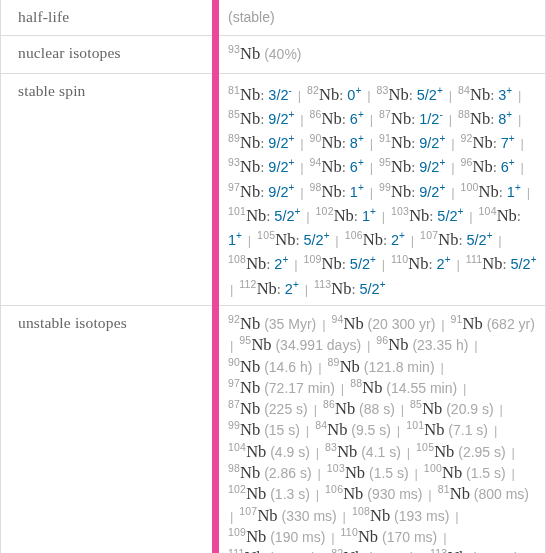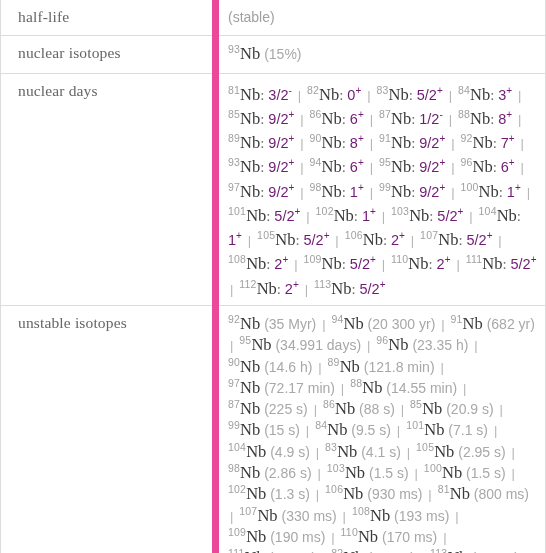--- a/index.html
+++ b/index.html
@@ -64,21 +64,21 @@
   .mass {         
     font-family: "Liberation Sans", sans-serif;
     color: #a0a0a0;
     font-size: 10.5px;
     vertical-align: super;
     line-height: 0;
     letter-spacing: 0.2px;
   }
   .spin {         
     font-family: "Liberation Sans", sans-serif;
-    color: #701a75;
+    color: #0369a1;
     font-size: 14.5px;
     font-weight: 400;
   }
   .spin sup {
     font-size: 10px;
   }
   .colon {
     color: #707070;
     font-family: "Liberation Serif", serif;
     font-size: 15px;
@@ -116,26 +116,26 @@
     <tr>
       <td class="label-cell">half-life</td>
       <td class="value-cell">
         <span class="muted">(stable)</span>
       </td>
     </tr>
 
     <tr>
       <td class="label-cell">nuclear isotopes</td>
       <td class="value-cell">
-        <span id="stable-isotopes-list"><span class="nowrapgrp"><span class="mass">93</span><span class="el">Nb</span> <span class="dur">(15%)</span></span></span>
+        <span id="stable-isotopes-list"><span class="nowrapgrp"><span class="mass">93</span><span class="el">Nb</span> <span class="dur">(40%)</span></span></span>
       </td>
     </tr>
 
     <tr>
-      <td class="label-cell">nuclear days</td>
+      <td class="label-cell">stable spin</td>
       <td class="value-cell spin-cell">
         <span id="nuclear-spin-list"><span class="nowrapgrp"><span class="mass">81</span><span class="el">Nb</span><span class="colon">:</span></span> <span class="spin">3/2<sup>-</sup></span> <span class="sep">|</span> <span class="nowrapgrp"><span class="mass">82</span><span class="el">Nb</span><span class="colon">:</span></span> <span class="spin">0<sup>+</sup></span> <span class="sep">|</span> <span class="nowrapgrp"><span class="mass">83</span><span class="el">Nb</span><span class="colon">:</span></span> <span class="spin">5/2<sup>+</sup></span> <span class="sep">|</span> <span class="nowrapgrp"><span class="mass">84</span><span class="el">Nb</span><span class="colon">:</span></span> <span class="spin">3<sup>+</sup></span> <span class="sep">|</span> <span class="nowrapgrp"><span class="mass">85</span><span class="el">Nb</span><span class="colon">:</span></span> <span class="spin">9/2<sup>+</sup></span> <span class="sep">|</span> <span class="nowrapgrp"><span class="mass">86</span><span class="el">Nb</span><span class="colon">:</span></span> <span class="spin">6<sup>+</sup></span> <span class="sep">|</span> <span class="nowrapgrp"><span class="mass">87</span><span class="el">Nb</span><span class="colon">:</span></span> <span class="spin">1/2<sup>-</sup></span> <span class="sep">|</span> <span class="nowrapgrp"><span class="mass">88</span><span class="el">Nb</span><span class="colon">:</span></span> <span class="spin">8<sup>+</sup></span> <span class="sep">|</span> <span class="nowrapgrp"><span class="mass">89</span><span class="el">Nb</span><span class="colon">:</span></span> <span class="spin">9/2<sup>+</sup></span> <span class="sep">|</span> <span class="nowrapgrp"><span class="mass">90</span><span class="el">Nb</span><span class="colon">:</span></span> <span class="spin">8<sup>+</sup></span> <span class="sep">|</span> <span class="nowrapgrp"><span class="mass">91</span><span class="el">Nb</span><span class="colon">:</span></span> <span class="spin">9/2<sup>+</sup></span> <span class="sep">|</span> <span class="nowrapgrp"><span class="mass">92</span><span class="el">Nb</span><span class="colon">:</span></span> <span class="spin">7<sup>+</sup></span> <span class="sep">|</span> <span class="nowrapgrp"><span class="mass">93</span><span class="el">Nb</span><span class="colon">:</span></span> <span class="spin">9/2<sup>+</sup></span> <span class="sep">|</span> <span class="nowrapgrp"><span class="mass">94</span><span class="el">Nb</span><span class="colon">:</span></span> <span class="spin">6<sup>+</sup></span> <span class="sep">|</span> <span class="nowrapgrp"><span class="mass">95</span><span class="el">Nb</span><span class="colon">:</span></span> <span class="spin">9/2<sup>+</sup></span> <span class="sep">|</span> <span class="nowrapgrp"><span class="mass">96</span><span class="el">Nb</span><span class="colon">:</span></span> <span class="spin">6<sup>+</sup></span> <span class="sep">|</span> <span class="nowrapgrp"><span class="mass">97</span><span class="el">Nb</span><span class="colon">:</span></span> <span class="spin">9/2<sup>+</sup></span> <span class="sep">|</span> <span class="nowrapgrp"><span class="mass">98</span><span class="el">Nb</span><span class="colon">:</span></span> <span class="spin">1<sup>+</sup></span> <span class="sep">|</span> <span class="nowrapgrp"><span class="mass">99</span><span class="el">Nb</span><span class="colon">:</span></span> <span class="spin">9/2<sup>+</sup></span> <span class="sep">|</span> <span class="nowrapgrp"><span class="mass">100</span><span class="el">Nb</span><span class="colon">:</span></span> <span class="spin">1<sup>+</sup></span> <span class="sep">|</span> <span class="nowrapgrp"><span class="mass">101</span><span class="el">Nb</span><span class="colon">:</span></span> <span class="spin">5/2<sup>+</sup></span> <span class="sep">|</span> <span class="nowrapgrp"><span class="mass">102</span><span class="el">Nb</span><span class="colon">:</span></span> <span class="spin">1<sup>+</sup></span> <span class="sep">|</span> <span class="nowrapgrp"><span class="mass">103</span><span class="el">Nb</span><span class="colon">:</span></span> <span class="spin">5/2<sup>+</sup></span> <span class="sep">|</span> <span class="nowrapgrp"><span class="mass">104</span><span class="el">Nb</span><span class="colon">:</span></span> <span class="spin">1<sup>+</sup></span> <span class="sep">|</span> <span class="nowrapgrp"><span class="mass">105</span><span class="el">Nb</span><span class="colon">:</span></span> <span class="spin">5/2<sup>+</sup></span> <span class="sep">|</span> <span class="nowrapgrp"><span class="mass">106</span><span class="el">Nb</span><span class="colon">:</span></span> <span class="spin">2<sup>+</sup></span> <span class="sep">|</span> <span class="nowrapgrp"><span class="mass">107</span><span class="el">Nb</span><span class="colon">:</span></span> <span class="spin">5/2<sup>+</sup></span> <span class="sep">|</span> <span class="nowrapgrp"><span class="mass">108</span><span class="el">Nb</span><span class="colon">:</span></span> <span class="spin">2<sup>+</sup></span> <span class="sep">|</span> <span class="nowrapgrp"><span class="mass">109</span><span class="el">Nb</span><span class="colon">:</span></span> <span class="spin">5/2<sup>+</sup></span> <span class="sep">|</span> <span class="nowrapgrp"><span class="mass">110</span><span class="el">Nb</span><span class="colon">:</span></span> <span class="spin">2<sup>+</sup></span> <span class="sep">|</span> <span class="nowrapgrp"><span class="mass">111</span><span class="el">Nb</span><span class="colon">:</span></span> <span class="spin">5/2<sup>+</sup></span> <span class="sep">|</span> <span class="nowrapgrp"><span class="mass">112</span><span class="el">Nb</span><span class="colon">:</span></span> <span class="spin">2<sup>+</sup></span> <span class="sep">|</span> <span class="nowrapgrp"><span class="mass">113</span><span class="el">Nb</span><span class="colon">:</span></span> <span class="spin">5/2<sup>+</sup></span></span>
       </td>
     </tr>
 
     <tr>
       <td class="label-cell">unstable isotopes</td>
       <td class="value-cell unstable-cell">
         <span id="unstable-isotopes-list"><span class="nowrapgrp"><span class="mass">92</span><span class="el">Nb</span> <span class="dur">(35 Myr)</span></span> <span class="sep">|</span> <span class="nowrapgrp"><span class="mass">94</span><span class="el">Nb</span> <span class="dur">(20 300 yr)</span></span> <span class="sep">|</span> <span class="nowrapgrp"><span class="mass">91</span><span class="el">Nb</span> <span class="dur">(682 yr)</span></span> <span class="sep">|</span> <span class="nowrapgrp"><span class="mass">95</span><span class="el">Nb</span> <span class="dur">(34.991 days)</span></span> <span class="sep">|</span> <span class="nowrapgrp"><span class="mass">96</span><span class="el">Nb</span> <span class="dur">(23.35 h)</span></span> <span class="sep">|</span> <span class="nowrapgrp"><span class="mass">90</span><span class="el">Nb</span> <span class="dur">(14.6 h)</span></span> <span class="sep">|</span> <span class="nowrapgrp"><span class="mass">89</span><span class="el">Nb</span> <span class="dur">(121.8 min)</span></span> <span class="sep">|</span> <span class="nowrapgrp"><span class="mass">97</span><span class="el">Nb</span> <span class="dur">(72.17 min)</span></span> <span class="sep">|</span> <span class="nowrapgrp"><span class="mass">88</span><span class="el">Nb</span> <span class="dur">(14.55 min)</span></span> <span class="sep">|</span> <span class="nowrapgrp"><span class="mass">87</span><span class="el">Nb</span> <span class="dur">(225 s)</span></span> <span class="sep">|</span> <span class="nowrapgrp"><span class="mass">86</span><span class="el">Nb</span> <span class="dur">(88 s)</span></span> <span class="sep">|</span> <span class="nowrapgrp"><span class="mass">85</span><span class="el">Nb</span> <span class="dur">(20.9 s)</span></span> <span class="sep">|</span> <span class="nowrapgrp"><span class="mass">99</span><span class="el">Nb</span> <span class="dur">(15 s)</span></span> <span class="sep">|</span> <span class="nowrapgrp"><span class="mass">84</span><span class="el">Nb</span> <span class="dur">(9.5 s)</span></span> <span class="sep">|</span> <span class="nowrapgrp"><span class="mass">101</span><span class="el">Nb</span> <span class="dur">(7.1 s)</span></span> <span class="sep">|</span> <span class="nowrapgrp"><span class="mass">104</span><span class="el">Nb</span> <span class="dur">(4.9 s)</span></span> <span class="sep">|</span> <span class="nowrapgrp"><span class="mass">83</span><span class="el">Nb</span> <span class="dur">(4.1 s)</span></span> <span class="sep">|</span> <span class="nowrapgrp"><span class="mass">105</span><span class="el">Nb</span> <span class="dur">(2.95 s)</span></span> <span class="sep">|</span> <span class="nowrapgrp"><span class="mass">98</span><span class="el">Nb</span> <span class="dur">(2.86 s)</span></span> <span class="sep">|</span> <span class="nowrapgrp"><span class="mass">103</span><span class="el">Nb</span> <span class="dur">(1.5 s)</span></span> <span class="sep">|</span> <span class="nowrapgrp"><span class="mass">100</span><span class="el">Nb</span> <span class="dur">(1.5 s)</span></span> <span class="sep">|</span> <span class="nowrapgrp"><span class="mass">102</span><span class="el">Nb</span> <span class="dur">(1.3 s)</span></span> <span class="sep">|</span> <span class="nowrapgrp"><span class="mass">106</span><span class="el">Nb</span> <span class="dur">(930 ms)</span></span> <span class="sep">|</span> <span class="nowrapgrp"><span class="mass">81</span><span class="el">Nb</span> <span class="dur">(800 ms)</span></span> <span class="sep">|</span> <span class="nowrapgrp"><span class="mass">107</span><span class="el">Nb</span> <span class="dur">(330 ms)</span></span> <span class="sep">|</span> <span class="nowrapgrp"><span class="mass">108</span><span class="el">Nb</span> <span class="dur">(193 ms)</span></span> <span class="sep">|</span> <span class="nowrapgrp"><span class="mass">109</span><span class="el">Nb</span> <span class="dur">(190 ms)</span></span> <span class="sep">|</span> <span class="nowrapgrp"><span class="mass">110</span><span class="el">Nb</span> <span class="dur">(170 ms)</span></span> <span class="sep">|</span> <span class="nowrapgrp"><span class="mass">111</span><span class="el">Nb</span> <span class="dur">(80 ms)</span></span> <span class="sep">|</span> <span class="nowrapgrp"><span class="mass">82</span><span class="el">Nb</span> <span class="dur">(50 ms)</span></span> <span class="sep">|</span> <span class="nowrapgrp"><span class="mass">113</span><span class="el">Nb</span> <span class="dur">(30 ms)</span></span> <span class="sep">|</span> <span class="nowrapgrp"><span class="mass">112</span><span class="el">Nb</span> <span class="dur">(150 ns)</span></span></span>
       </td>

